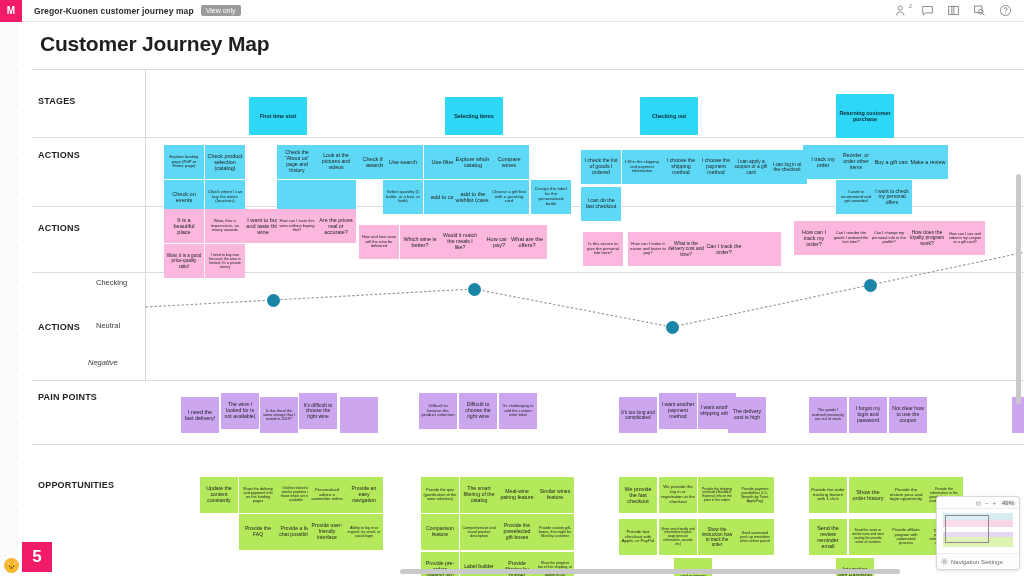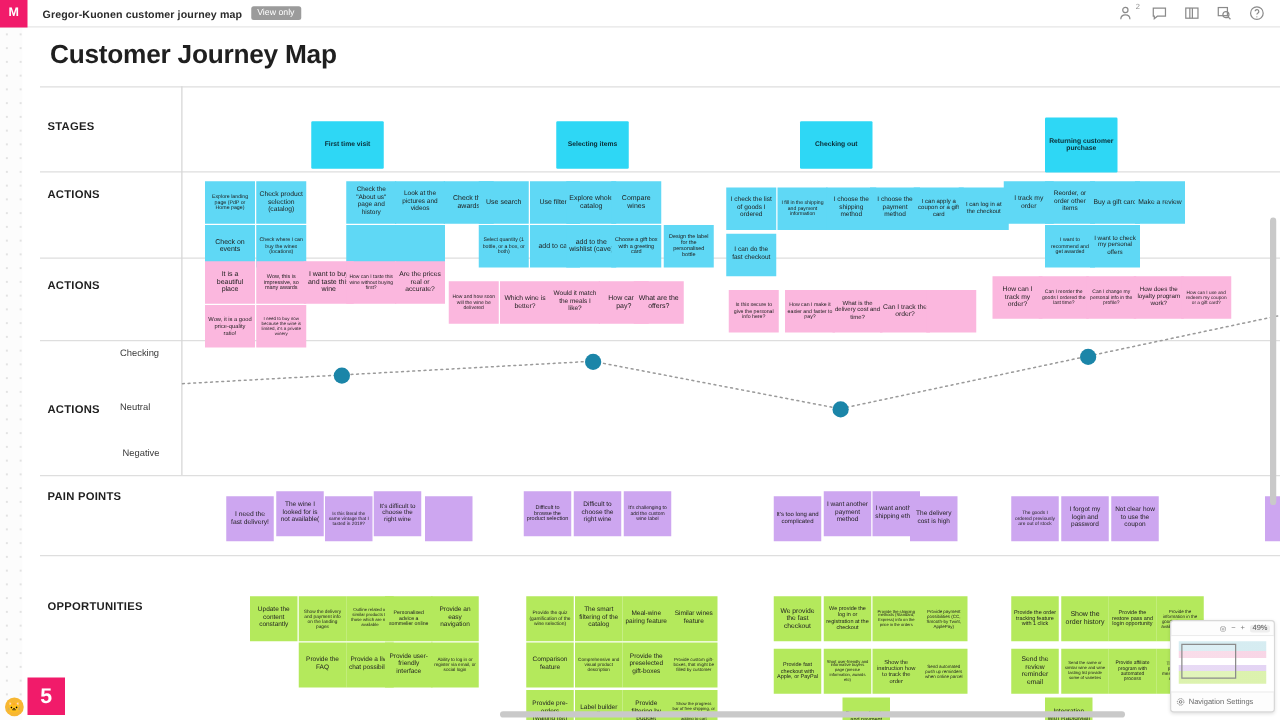--- a/index.html
+++ b/index.html
@@ -562,21 +562,21 @@
         </div>
       </div>
 
     <div id="feelings-area">
       <svg id="feel-line" width="1006" height="554" style="position:absolute;left:0;top:0;">
         <polyline id="feel-poly" fill="none" stroke="#9a9a9a" stroke-width="1.2" stroke-dasharray="1.5,3" stroke-linecap="round" points="128,284.9502487562189 255,278 456,267 654,305 852,263 1006,230.33333333333334"></polyline>
       </svg>
       <div id="feel-ticks">
           <div class="feel-tick" style="left: 78px; top: 256px;">Checking</div>
           <div class="feel-tick" style="left: 78px; top: 299px;">Neutral</div>
-          <div class="feel-tick" style="left: 80px; top: 336px;">Negative</div>
+          <div class="feel-tick" style="left: 70px; top: 336px; font-style: italic;">Negative</div>
         </div>
       <div id="feel-dots">
           <div class="dot" style="left: 248.5px; top: 271.5px; background: rgb(27, 133, 168);"></div>
           <div class="dot" style="left: 449.5px; top: 260.5px; background: rgb(27, 133, 168);"></div>
           <div class="dot" style="left: 647.5px; top: 298.5px; background: rgb(27, 133, 168);"></div>
           <div class="dot" style="left: 845.5px; top: 256.5px; background: rgb(27, 133, 168);"></div>
         </div>
     </div>
   </div>
 

